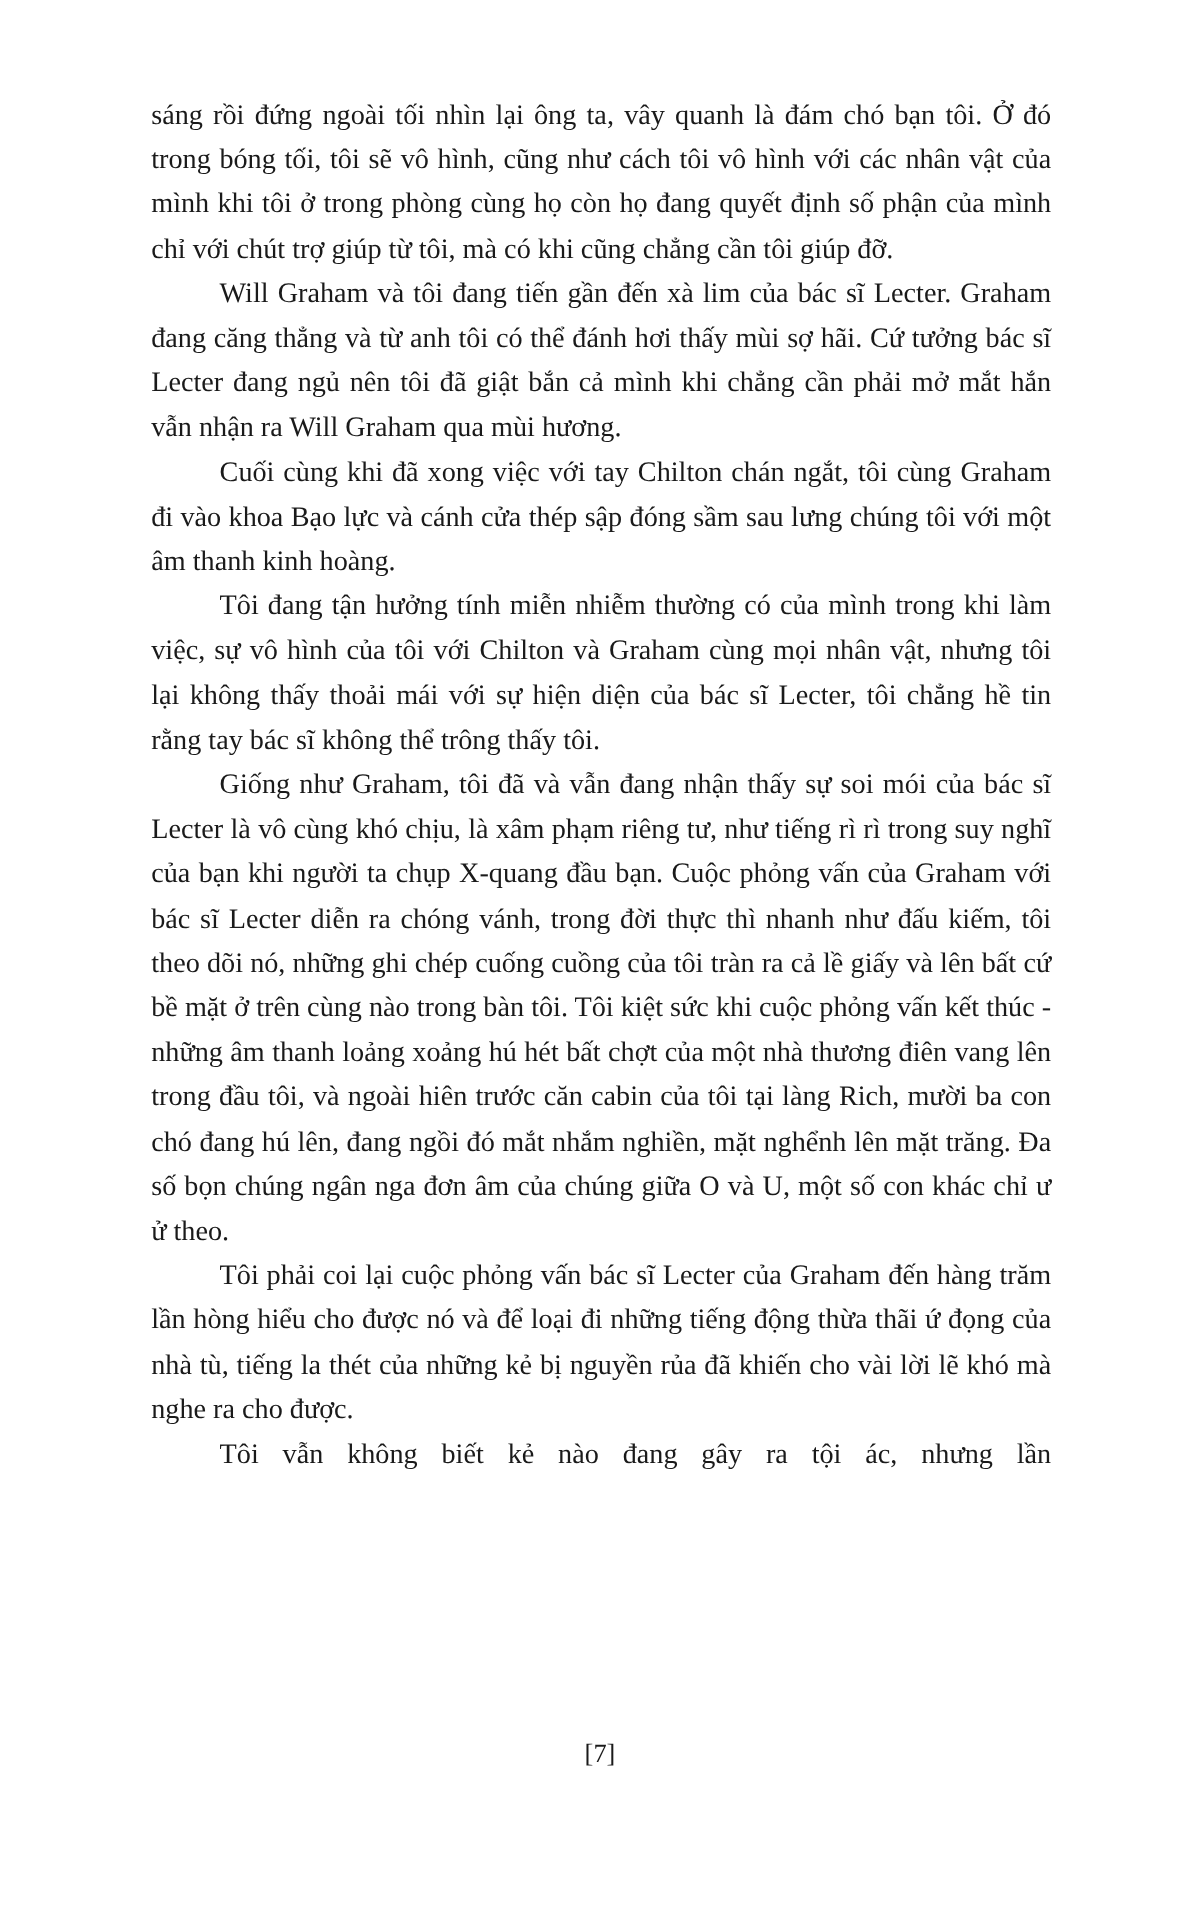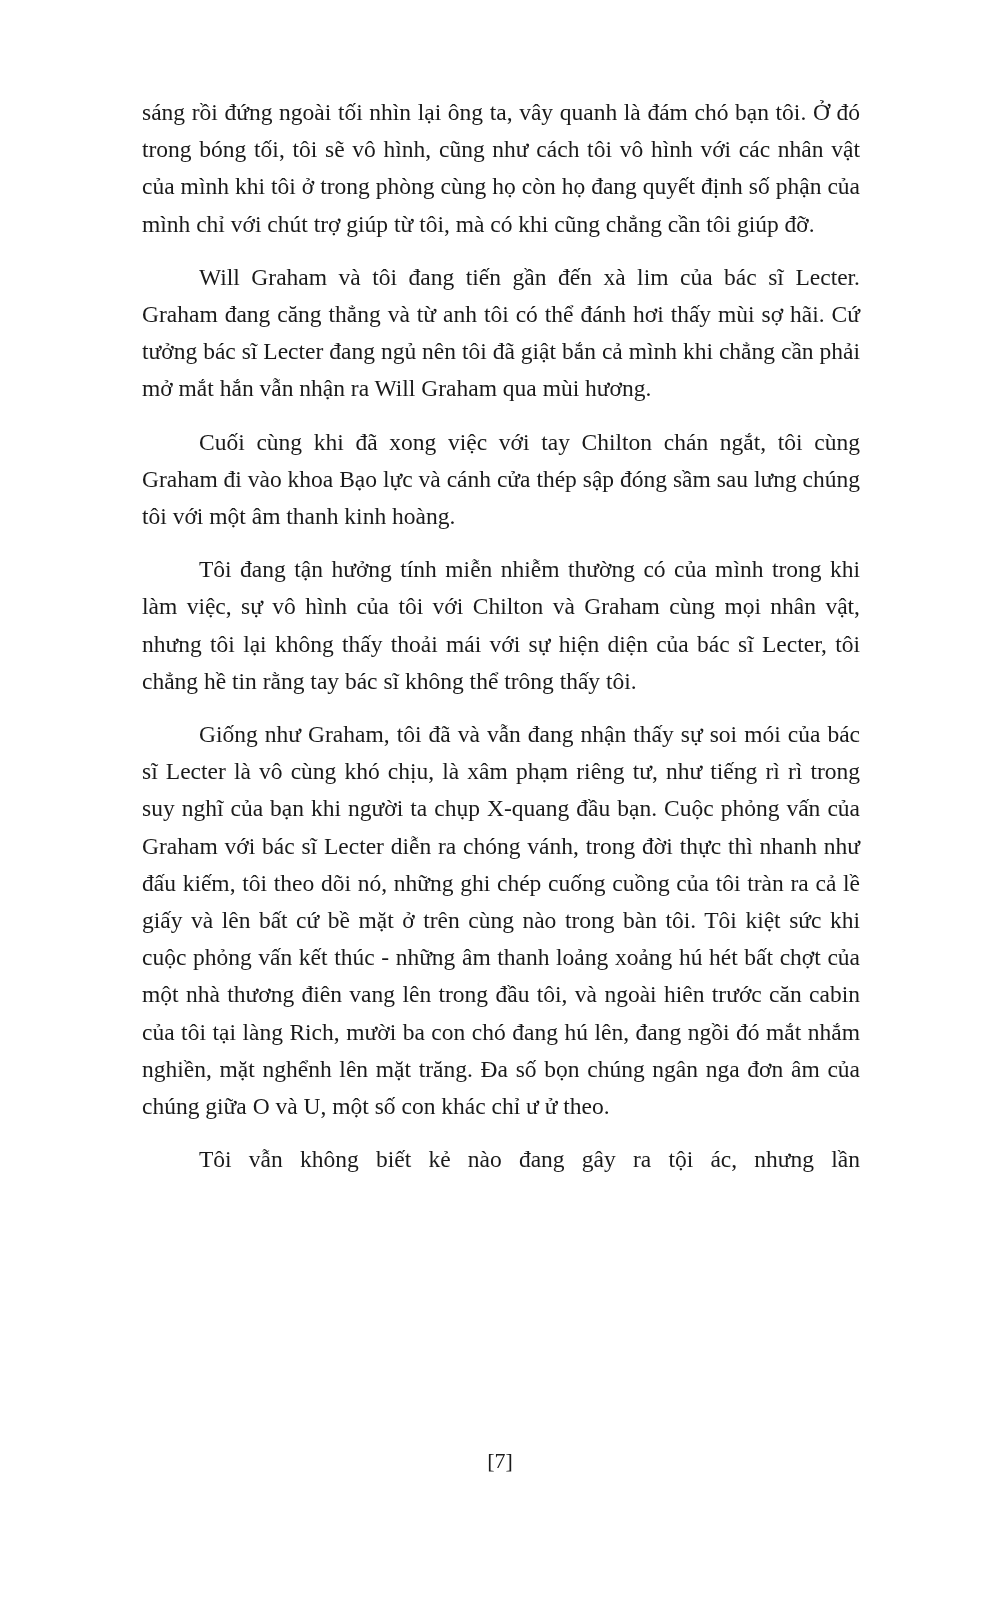--- a/index.html
+++ b/index.html
@@ -27,21 +27,21 @@
     position: absolute;
     top: 78px;
     left: 126px;
     width: 750px;
     font-size: 23.5px;
     line-height: 37.2px;
     text-align: justify;
     text-justify: inter-word;
   }
   .text-block p {
-    margin: 16px;
+    margin: 0;
     padding: 0;
     text-indent: 57px;
   }
   .text-block p.no-indent {
     text-indent: 0;
   }
   .text-block p.justify-last {
     text-align-last: justify;
     font-family: Liberation Serif, serif;
   }
@@ -58,16 +58,17 @@
 </head>
 <body>
 
 <div class="page">
   <div class="text-block">
     <p class="no-indent">sáng rồi đứng ngoài tối nhìn lại ông ta, vây quanh là đám chó bạn tôi. Ở đó trong bóng tối, tôi sẽ vô hình, cũng như cách tôi vô hình với các nhân vật của mình khi tôi ở trong phòng cùng họ còn họ đang quyết định số phận của mình chỉ với chút trợ giúp từ tôi, mà có khi cũng chẳng cần tôi giúp đỡ.</p>
     <p>Will Graham và tôi đang tiến gần đến xà lim của bác sĩ Lecter. Graham đang căng thẳng và từ anh tôi có thể đánh hơi thấy mùi sợ hãi. Cứ tưởng bác sĩ Lecter đang ngủ nên tôi đã giật bắn cả mình khi chẳng cần phải mở mắt hắn vẫn nhận ra Will Graham qua mùi hương.</p>
     <p>Cuối cùng khi đã xong việc với tay Chilton chán ngắt, tôi cùng Graham đi vào khoa Bạo lực và cánh cửa thép sập đóng sầm sau lưng chúng tôi với một âm thanh kinh hoàng.</p>
     <p>Tôi đang tận hưởng tính miễn nhiễm thường có của mình trong khi làm việc, sự vô hình của tôi với Chilton và Graham cùng mọi nhân vật, nhưng tôi lại không thấy thoải mái với sự hiện diện của bác sĩ Lecter, tôi chẳng hề tin rằng tay bác sĩ không thể trông thấy tôi.</p>
     <p>Giống như Graham, tôi đã và vẫn đang nhận thấy sự soi mói của bác sĩ Lecter là vô cùng khó chịu, là xâm phạm riêng tư, như tiếng rì rì trong suy nghĩ của bạn khi người ta chụp X-quang đầu bạn. Cuộc phỏng vấn của Graham với bác sĩ Lecter diễn ra chóng vánh, trong đời thực thì nhanh như đấu kiếm, tôi theo dõi nó, những ghi chép cuống cuồng của tôi tràn ra cả lề giấy và lên bất cứ bề mặt ở trên cùng nào trong bàn tôi. Tôi kiệt sức khi cuộc phỏng vấn kết thúc - những âm thanh loảng xoảng hú hét bất chợt của một nhà thương điên vang lên trong đầu tôi, và ngoài hiên trước căn cabin của tôi tại làng Rich, mười ba con chó đang hú lên, đang ngồi đó mắt nhắm nghiền, mặt nghểnh lên mặt trăng. Đa số bọn chúng ngân nga đơn âm của chúng giữa O và U, một số con khác chỉ ư ử theo.</p>
+    <p>Tôi phải coi lại cuộc phỏng vấn bác sĩ Lecter của Graham đến hàng trăm lần hòng hiểu cho được nó và để loại đi những tiếng động thừa thãi ứ đọng của nhà tù, tiếng la thét của những kẻ bị nguyền rủa đã khiến cho vài lời lẽ khó mà nghe ra cho được.</p>
     <p class="justify-last">Tôi vẫn không biết kẻ nào đang gây ra tội ác, nhưng lần</p>
   </div>
   <div class="page-number">[7]</div>
 </div>
 
 </body></html>

